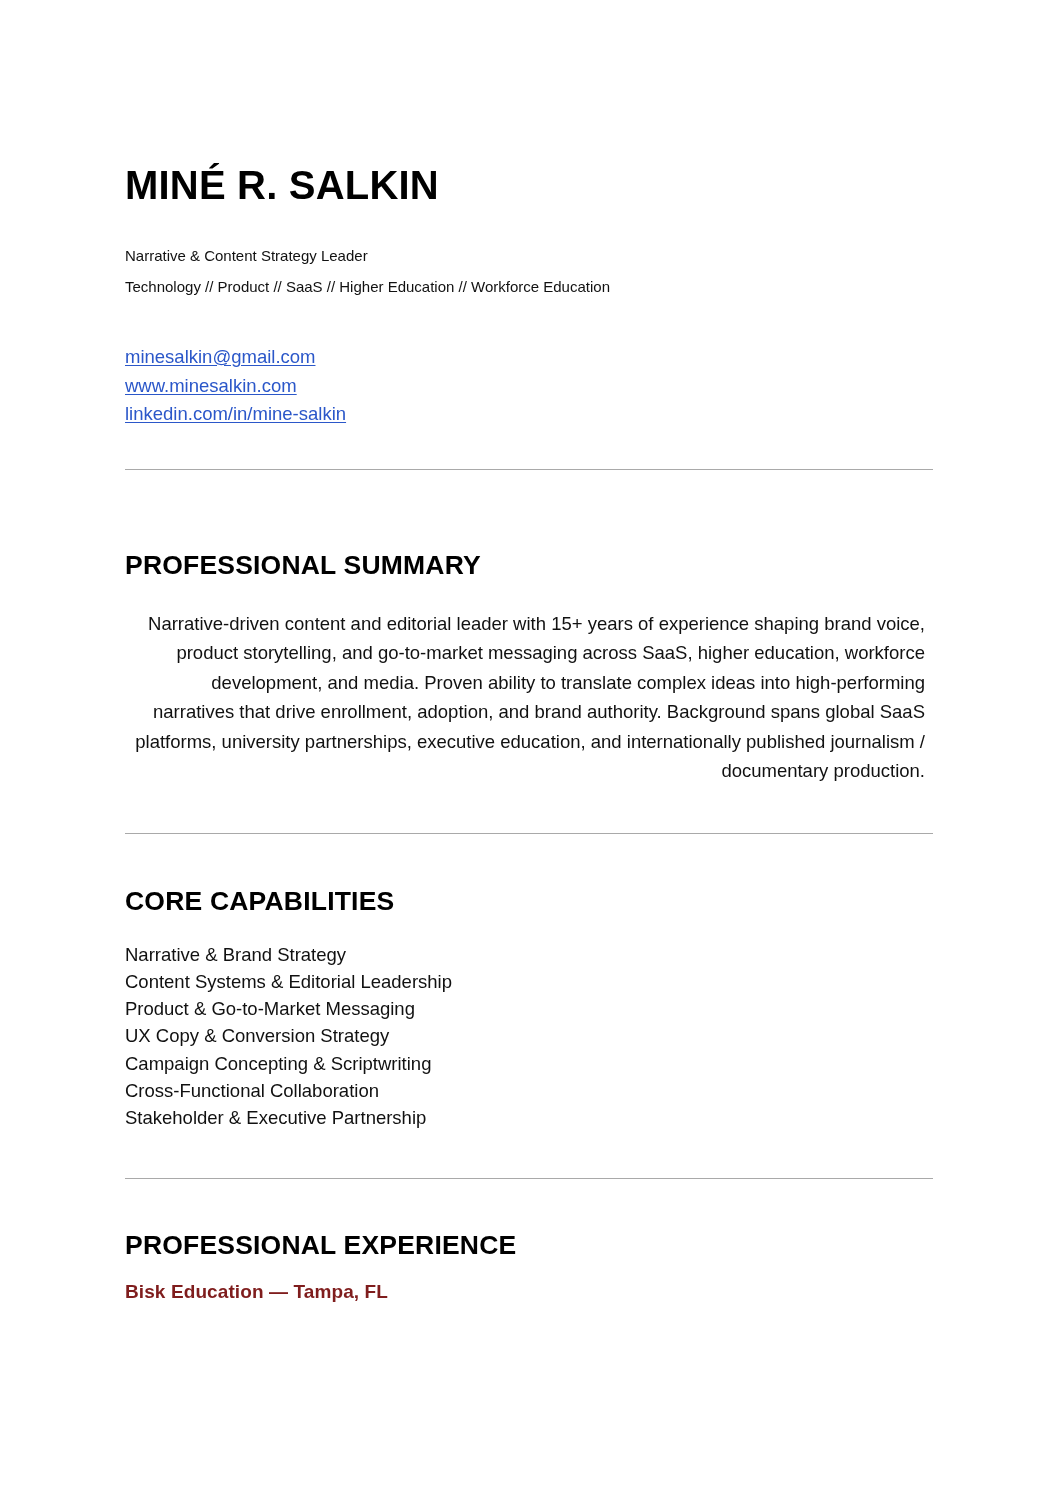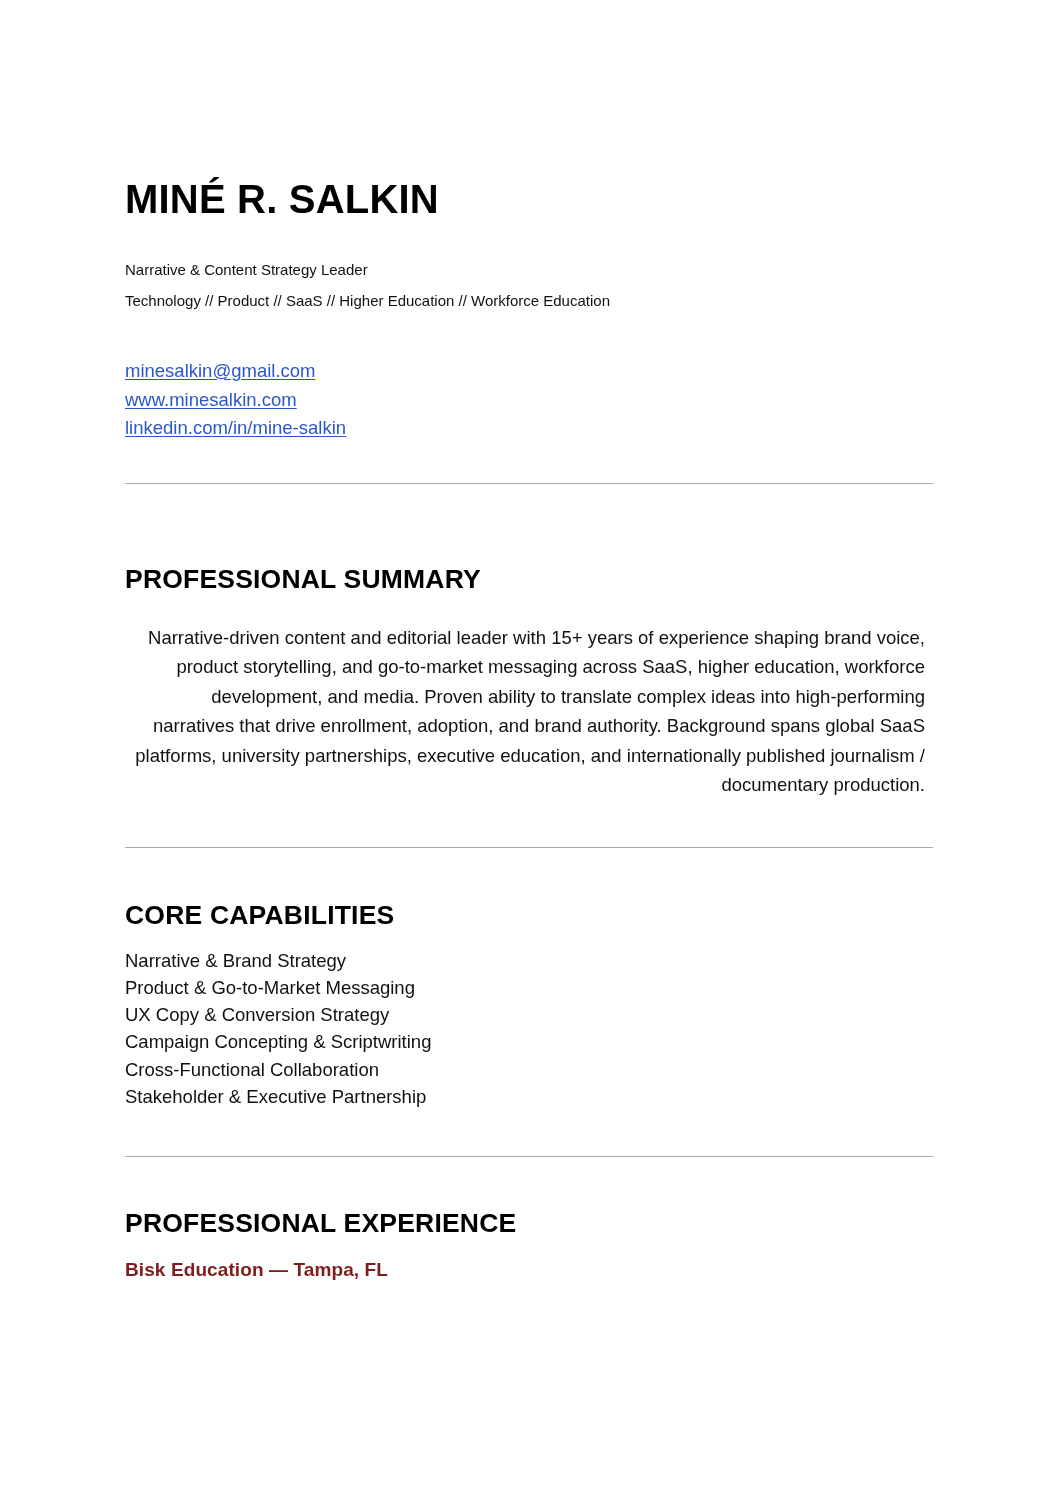--- a/index.html
+++ b/index.html
@@ -17,21 +17,21 @@
     width: 1059px;
     height: 1498px;
     background: #ffffff;
     margin: 0 auto;
     overflow: hidden;
     box-sizing: border-box;
   }
   .content {
     position: absolute;
     left: 125px;
-    top: 14px;
+    top: 0;
     width: 808px;
   }
 
   
   .name {
     font-size: 40px;
     font-weight: 700;
     letter-spacing: 0.2px;
     line-height: 1.1;
     margin: 0;
@@ -87,21 +87,21 @@
   .summary-text {
     margin-top: 28px;
     font-size: 18.5px;
     line-height: 29.5px;
     color: #111111;
     width: 800px;
     text-align: right;
   }
 
   .capabilities {
-    margin-top: 16px;
+    margin-top: 24px;
     list-style: none;
     padding: 0;
   }
   .capabilities li {
     font-size: 18.5px;
     line-height: 27.3px;
     color: #111111;
   }
 
   .job-title {
@@ -134,20 +134,21 @@
     <hr class="divider d1">
 
     <h2 class="section-title s1-title">PROFESSIONAL SUMMARY</h2>
     <p class="summary-text">Narrative-driven content and editorial leader with 15+ years of experience shaping brand voice, product storytelling, and go-to-market messaging across SaaS, higher education, workforce development, and media. Proven ability to translate complex ideas into high-performing narratives that drive enrollment, adoption, and brand authority. Background spans global SaaS platforms, university partnerships, executive education, and internationally published journalism / documentary production.</p>
 
     <hr class="divider d2">
 
     <h2 class="section-title s2-title">CORE CAPABILITIES</h2>
     <ul class="capabilities">
       <li>Narrative &amp; Brand Strategy</li>
+      <li>Content Systems &amp; Editorial Leadership</li>
       <li>Product &amp; Go-to-Market Messaging</li>
       <li>UX Copy &amp; Conversion Strategy</li>
       <li>Campaign Concepting &amp; Scriptwriting</li>
       <li>Cross-Functional Collaboration</li>
       <li>Stakeholder &amp; Executive Partnership</li>
     </ul>
 
     <hr class="divider d3">
 
     <h2 class="section-title s3-title">PROFESSIONAL EXPERIENCE</h2>

